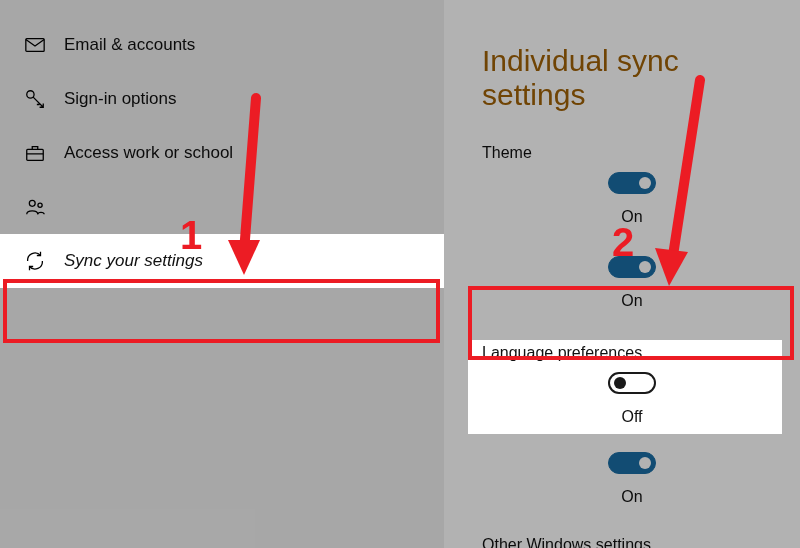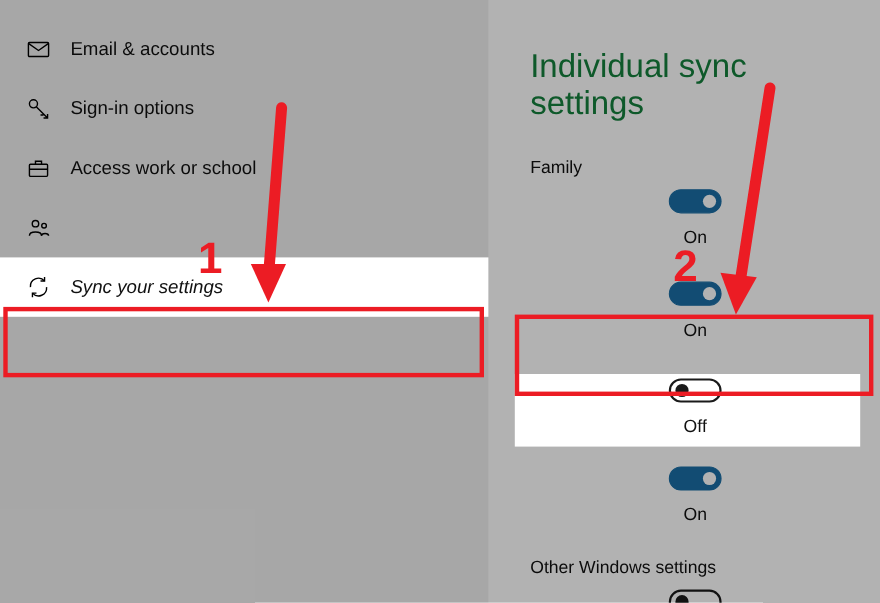--- a/index.html
+++ b/index.html
@@ -60,21 +60,21 @@
     
     .pane {
       width: 356px;
       height: 100%;
       background: #ffffff;
       padding: 44px 18px 0 38px;
     }
     .pane h1 {
       font-size: 30px;
       font-weight: 400;
-      color: #15803d;
+      color: #a16207;
       margin-bottom: 32px;
     }
     .setting { margin-bottom: 30px; }
     .setting .label { font-size: 16px; color: #111; margin-bottom: 10px; }
     .toggle-row { display: flex; align-items: center; gap: 14px; flex-direction: column; }
 
     
     .toggle {
       width: 48px; height: 22px;
       border-radius: 11px;
@@ -181,39 +181,40 @@
       </span>
       <span>Sync your settings</span>
     </div>
 
   </div>
 
   <div class="pane">
     <h1>Individual sync settings</h1>
 
     <div class="setting">
-      <div class="label">Family</div>
+      <div class="label">Theme</div>
       <div class="toggle-row">
         <div class="toggle on">
             <div class="knob"></div>
           </div>
         <span class="toggle-state">On</span>
       </div>
     </div>
 
     <div class="setting">
       <div class="toggle-row">
         <div class="toggle on">
             <div class="knob"></div>
           </div>
         <span class="toggle-state">On</span>
       </div>
     </div>
 
     <div class="setting" style="position:relative; z-index:25; background:#fff; margin-left:-14px; padding-left:14px; padding-top:4px; padding-bottom:8px; margin-bottom:18px;">
+      <div class="label">Language preferences</div>
       <div class="toggle-row">
         <div class="toggle off">
             <div class="knob"></div>
           </div>
         <span class="toggle-state">Off</span>
       </div>
     </div>
 
     <div class="setting">
       <div class="toggle-row">

